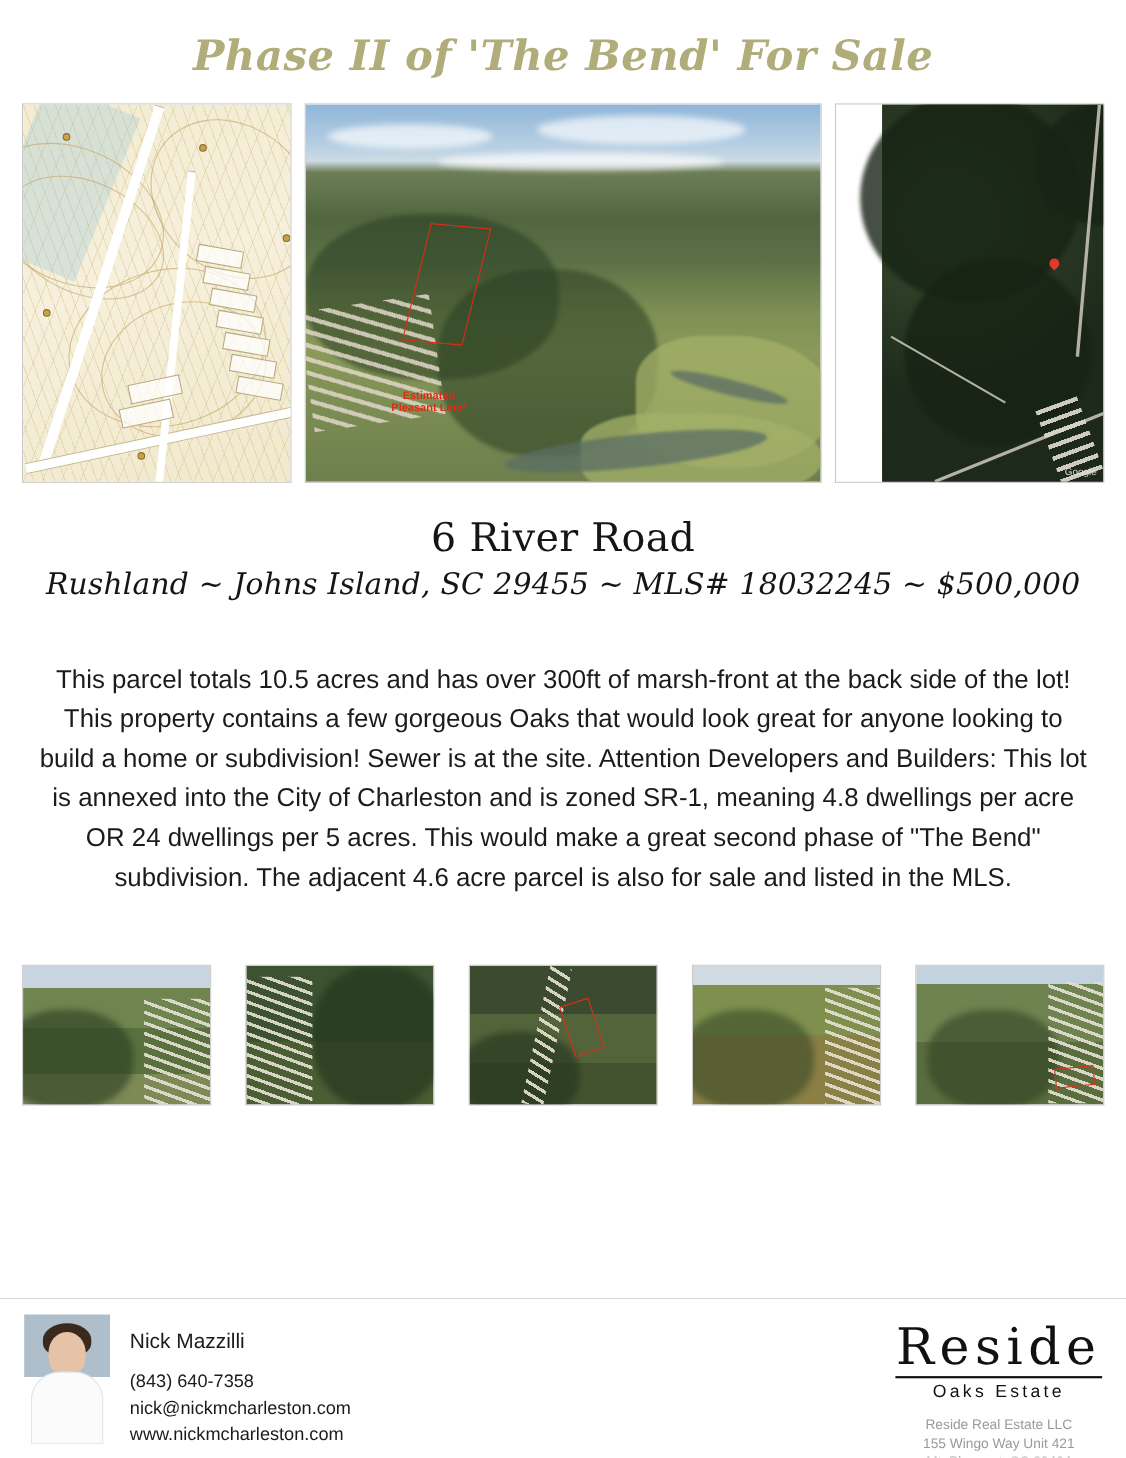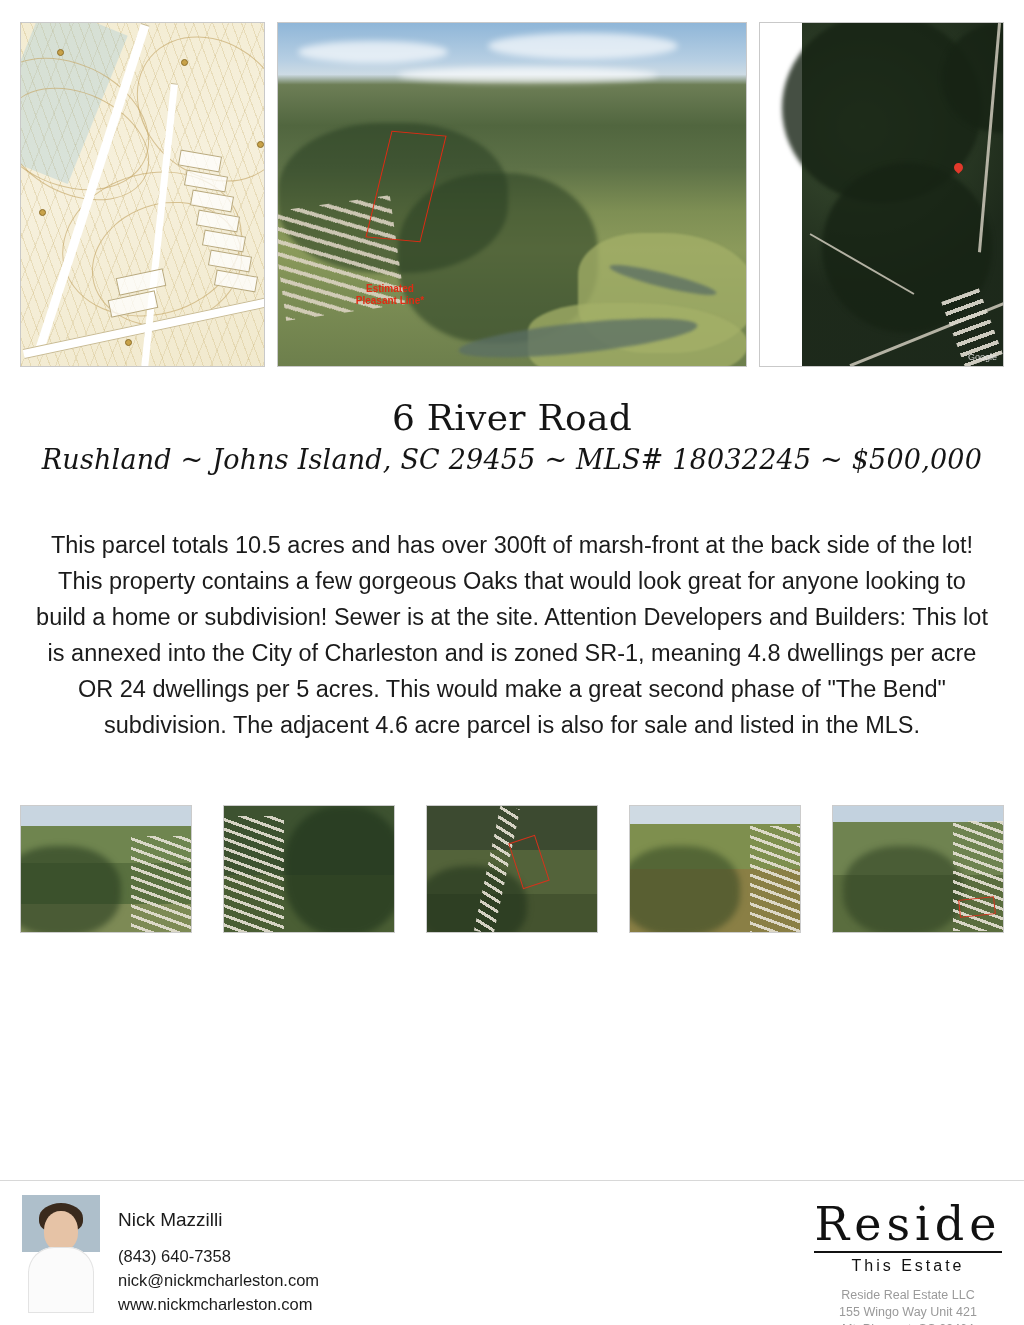--- a/index.html
+++ b/index.html
@@ -334,20 +334,21 @@
     font-size: 12.5px;
     color: #9a9a9a;
     line-height: 17px;
   }
 </style>
 </head>
 <body>
 
 <div class="page">
 
+  <div class="headline">Phase II of 'The Bend' For Sale</div>
 
   <div class="hero-row">
 
     <div class="hero-cell hero-topo">
       <div class="topo">
         <div class="water" style="left:-10px;top:-10px;width:90px;height:160px;transform:rotate(22deg);"></div>
         <div class="contour" style="left:-40px;top:40px;width:170px;height:120px;transform:rotate(25deg);"></div>
         <div class="contour" style="left:-20px;top:70px;width:150px;height:100px;transform:rotate(25deg);"></div>
         <div class="contour" style="left:40px;top:150px;width:180px;height:140px;transform:rotate(-15deg);"></div>
         <div class="contour" style="left:70px;top:180px;width:150px;height:120px;transform:rotate(-15deg);"></div>
@@ -452,20 +453,20 @@
         <div class="agent-name">Nick Mazzilli</div>
         <div class="agent-line">(843) 640-7358</div>
         <div class="agent-line">nick@nickmcharleston.com</div>
         <div class="agent-line">www.nickmcharleston.com</div>
       </div>
     </div>
 
     <div class="brand">
       <div class="brand-name">Reside</div>
       <div class="brand-rule"></div>
-      <div class="brand-sub">This Estate</div>
+      <div class="brand-sub">Oaks Estate</div>
       <div class="brand-addr">Reside Real Estate LLC</div>
       <div class="brand-addr">155 Wingo Way Unit 421</div>
       <div class="brand-addr">Mt. Pleasant, SC 29464</div>
     </div>
   </div>
 
 </div>
 
 </body></html>

